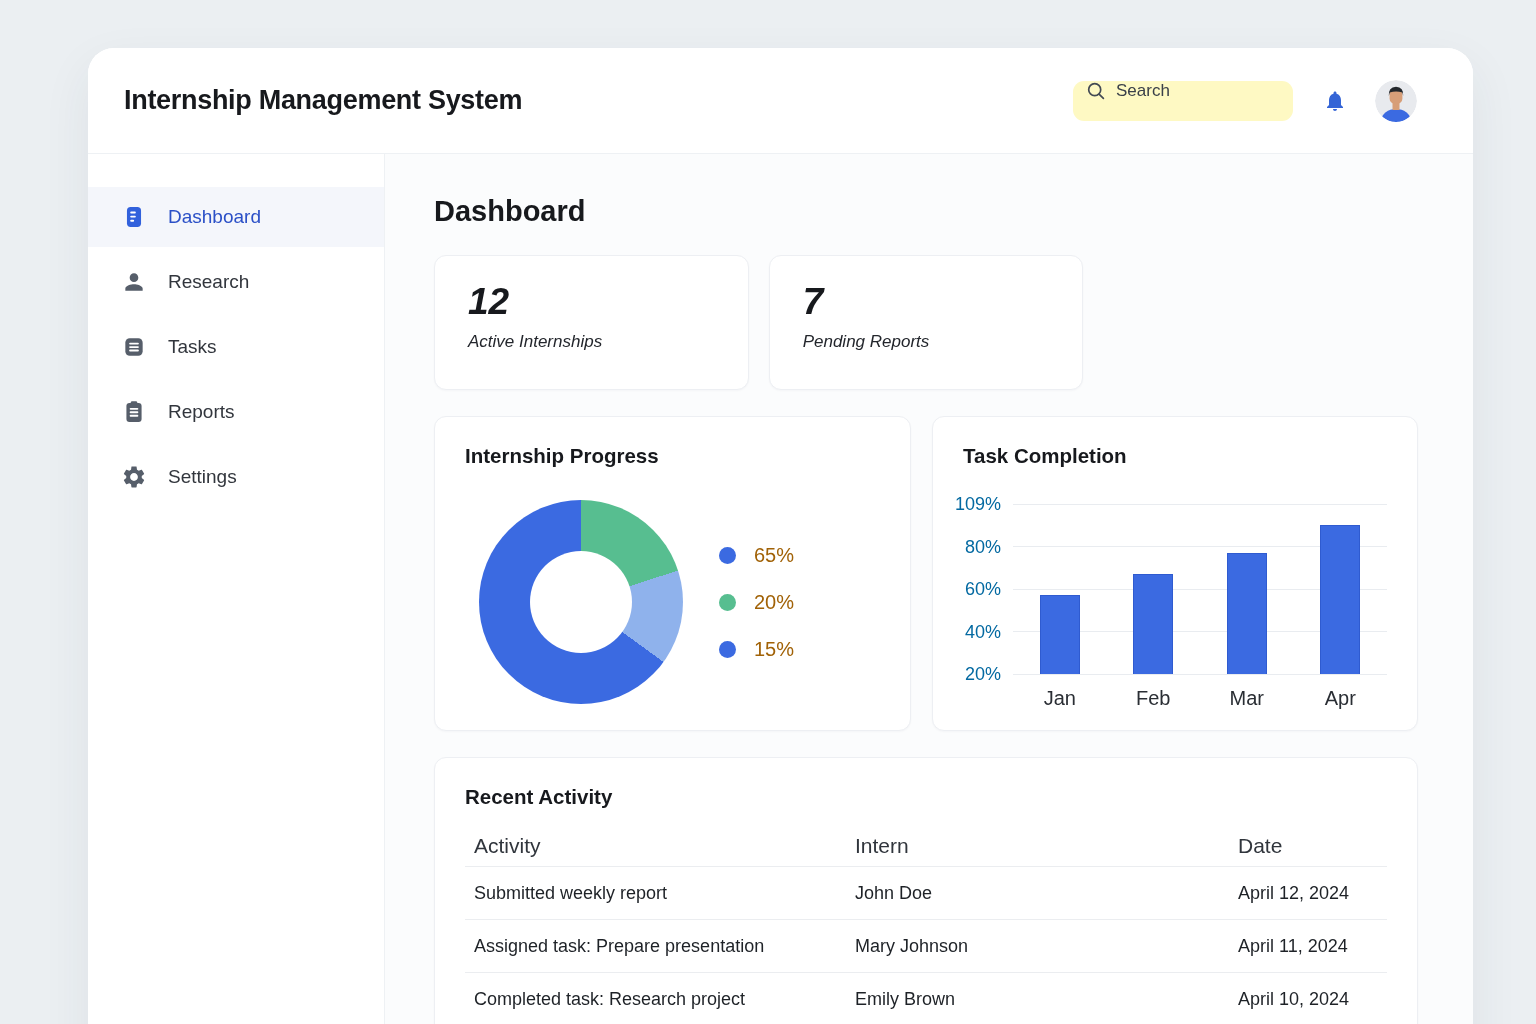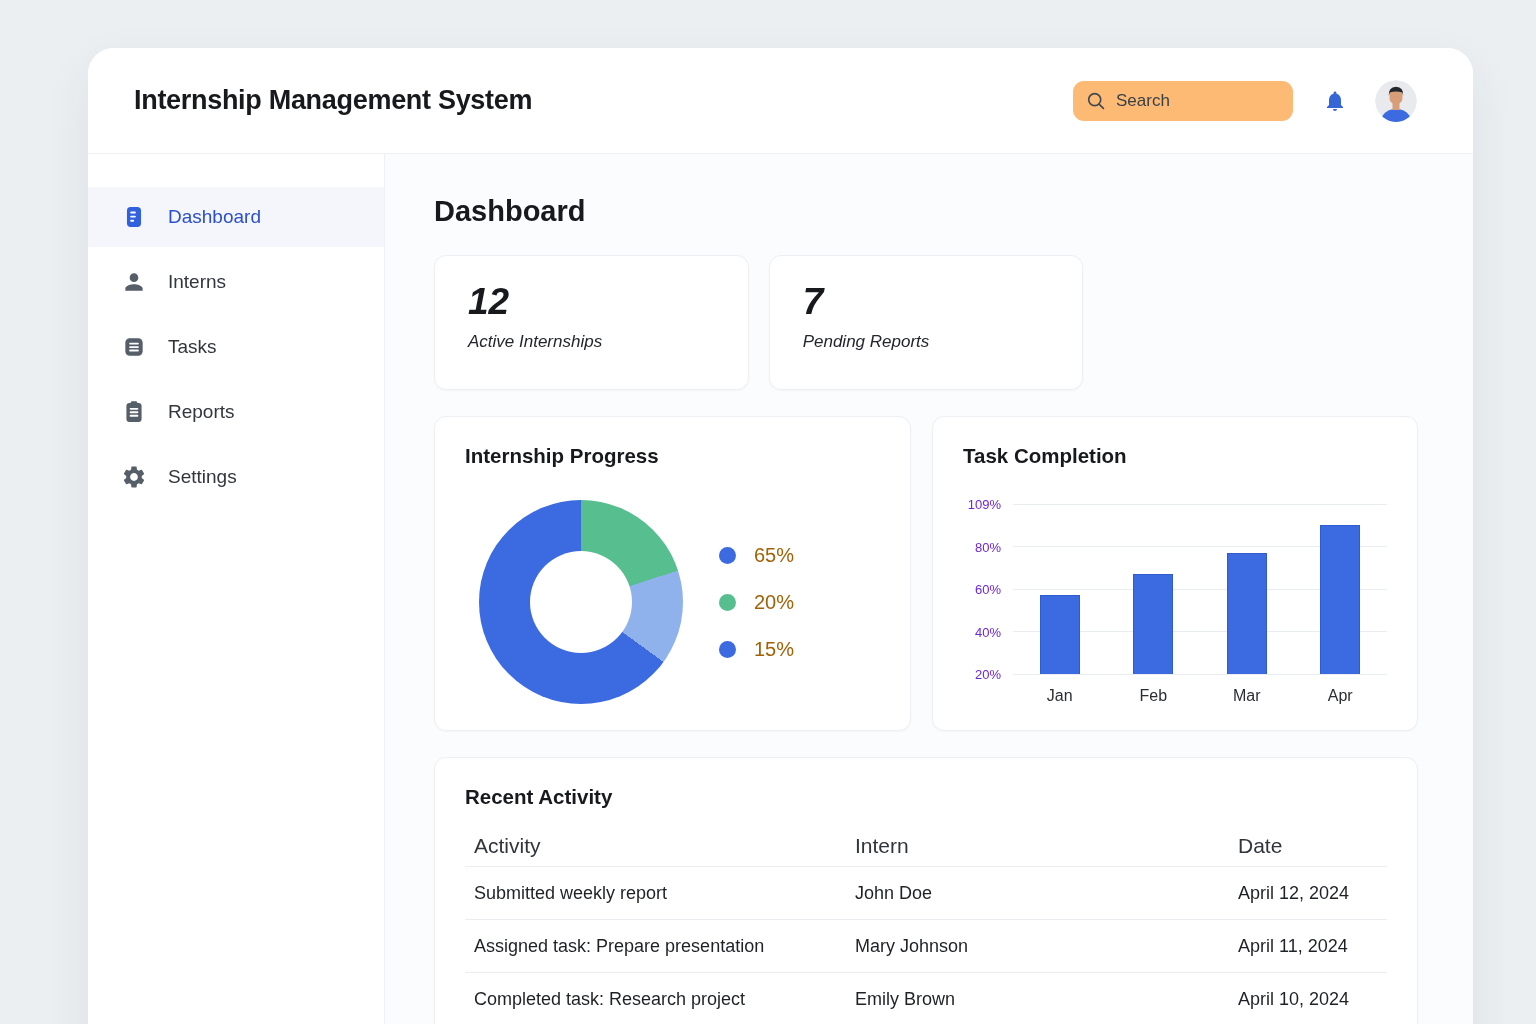--- a/index.html
+++ b/index.html
@@ -12,27 +12,27 @@
   }
   .app {
     position:absolute; left:88px; top:48px; width:1385px; height:1120px;
     background:#FFFFFF; border-radius:26px;
     box-shadow:0 18px 50px rgba(40,50,70,0.07);
     overflow:hidden;
   }
   
   .header {
     height:106px; display:flex; align-items:center;
-    padding:0 56px 0 46px; border-bottom:1px solid #EEF1F4;
+    padding:0 56px 0 36px; border-bottom:1px solid #EEF1F4;
     background:#FFFFFF;
   }
   .app-title { font-size:27px; font-weight:700; letter-spacing:-0.3px; flex:1; }
   .search {
-    width:220px; height:40px; background:#fdba74; border-radius:11px;
-    display:flex; align-items:center; padding:0 13px; gap:10px;
+    width:220px; height:40px; background:#fef9c3; border-radius:11px;
+    display:flex; align-items:flex-start; padding:0 13px; gap:10px;
   }
   .search input {
     border:none; background:transparent; outline:none;
     font-size:17px; color:#3A4049; width:100%; font-family:inherit;
   }
   .search input::placeholder { color:#3A4049; opacity:1; }
   .icon-btn { border:none; background:transparent; cursor:pointer; display:flex; align-items:center; }
   .bell-btn { margin-left:30px; }
   .avatar-btn { margin-left:28px; }
   .avatar-btn svg { border-radius:50%; display:block; }
@@ -68,32 +68,32 @@
   .donut { width:204px; height:204px; border-radius:50%; position:relative; margin-left:14px; }
   .donut::after { content:''; position:absolute; inset:51px; background:#FFFFFF; border-radius:50%; }
   .legend { margin-left:36px; display:flex; flex-direction:column; gap:24px; }
   .legend-item { display:flex; align-items:center; gap:18px; }
   .legend-dot { width:17px; height:17px; border-radius:50%; }
   .legend-label { font-size:20px; color:#a16207; }
   .bar-chart { margin-top:36px; display:flex; }
   .y-axis { width:50px; position:relative; height:170px; }
   .y-tick-label {
     position:absolute; right:12px; transform:translateY(-50%);
-    font-size:13px; color:#6d28d9; white-space:nowrap;
+    font-size:18px; color:#0369a1; white-space:nowrap;
   }
   .plot { flex:1; position:relative; height:170px; }
   .gridline { position:absolute; left:0; right:0; height:1px; background:#E9ECF0; }
   .bars { position:absolute; inset:0; display:flex; }
   .bar-slot { flex:1; position:relative; }
   .bar {
     position:absolute; bottom:0; left:50%; transform:translateX(-50%);
     width:40px; border:1px solid #2F5BD0; border-bottom:none;
   }
   .x-labels { display:flex; margin-left:50px; margin-top:13px; }
-  .x-label { flex:1; text-align:center; font-size:16px; color:#2A2E34; }
+  .x-label { flex:1; text-align:center; font-size:20px; color:#2A2E34; }
   
   .activity-card { margin-top:26px; height:380px; padding:27px 30px; }
   .table { margin-top:16px; }
   .t-row { display:flex; align-items:center; padding-left:9px; border-bottom:1px solid #EBEDF0; }
   .t-head { height:42px; font-size:21px; color:#30353C; }
   .t-body-row { height:53px; font-size:18px; color:#1E2227; }
   .t-body-row:last-child { border-bottom:none; }
   .cell-0 { width:381px; } .cell-1 { width:383px; } .cell-2 { flex:1; }
 </style>
 </head>
@@ -149,21 +149,21 @@
           <rect x="8.5" y="7" width="5.2" height="1.7" rx="0.85" fill="#fff"></rect>
           <rect x="8.5" y="10.8" width="5.2" height="1.7" rx="0.85" fill="#fff"></rect>
           <rect x="8.5" y="14.6" width="3.6" height="1.7" rx="0.85" fill="#fff"></rect>
         </svg>
         <span>Dashboard</span>
       </div>
       <div class="nav-item">
         <svg width="26" height="26" viewBox="0 0 24 24">
           <path fill="#565E6A" d="M12 12c2.21 0 4-1.79 4-4s-1.79-4-4-4-4 1.79-4 4 1.79 4 4 4zm0 2c-2.67 0-8 1.34-8 4v2h16v-2c0-2.66-5.33-4-8-4z"></path>
         </svg>
-        <span>Interns</span>
+        <span>Research</span>
       </div>
       <div class="nav-item">
         <svg width="26" height="26" viewBox="0 0 24 24">
           <rect x="4" y="4" width="16" height="16" rx="4" fill="#565E6A"></rect>
           <rect x="7.5" y="8" width="9" height="1.7" rx="0.85" fill="#fff"></rect>
           <rect x="7.5" y="11.2" width="9" height="1.7" rx="0.85" fill="#fff"></rect>
           <rect x="7.5" y="14.4" width="9" height="1.7" rx="0.85" fill="#fff"></rect>
         </svg>
         <span>Tasks</span>
       </div>

